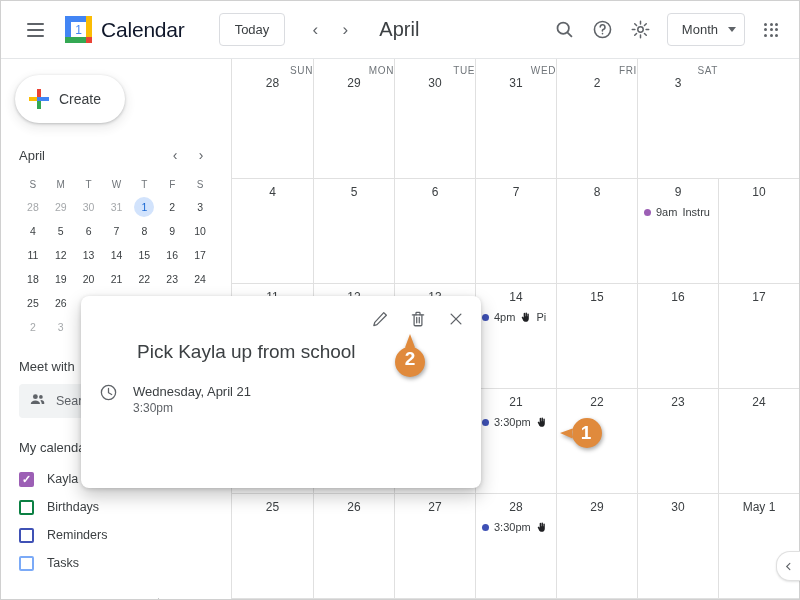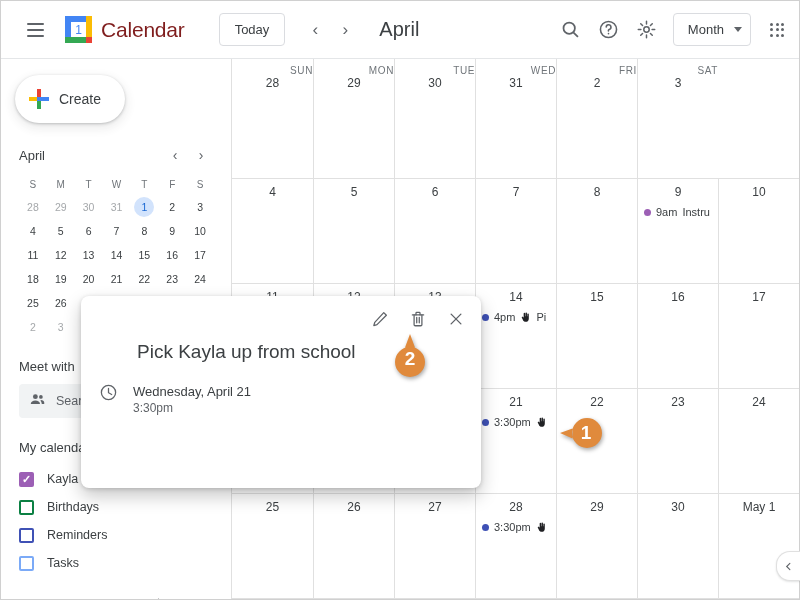--- a/index.html
+++ b/index.html
@@ -23,41 +23,41 @@
     width: 40px; height: 40px; margin-left: 14px;
     display: flex; flex-direction: column; justify-content: center;
     align-items: center; gap: 4px; cursor: pointer; border-radius: 50%;
   }
   .hamburger span { display: block; width: 17px; height: 2px; background: #5f6368; border-radius: 1px; }
 
   .logo { width: 27px; height: 27px; margin-left: 10px; position: relative; flex: none; }
   .logo svg { display: block; }
 
   .brand {
-    margin-left: 9px; font-size: 21px; color: #7f1d1d;
+    margin-left: 9px; font-size: 21px; color: #0f172a;
     letter-spacing: -0.2px; white-space: nowrap;
   }
 
   .today-btn {
     margin-left: 34px; height: 33px; padding: 0 15px;
     border: 1px solid #dadce0; border-radius: 4px; background: #fff;
     font-size: 13px; color: #3c4043; cursor: pointer;
     display: flex; align-items: center; font-family: inherit;
   }
   .nav-arrows { margin-left: 16px; display: flex; align-items: center; gap: 2px; }
   .arrow-btn {
     width: 28px; height: 28px; display: flex; align-items: center;
     justify-content: center; border-radius: 50%; cursor: pointer;
     color: #5f6368; font-size: 17px; background: none; border: none;
   }
   .period-title {
     margin-left: 20px; font-size: 20px; color: #3c4043; white-space: nowrap;
   }
   .header-right {
-    margin-left: auto; display: flex; align-items: center; padding-right: 4px; gap: 2px;
+    margin-left: auto; display: flex; align-items: center; padding-right: 10px; gap: 2px;
   }
   .icon-btn {
     width: 36px; height: 36px; display: flex; align-items: center;
     justify-content: center; border-radius: 50%; cursor: pointer; color: #5f6368;
     background: none; border: none;
   }
   .view-select {
     height: 33px; padding: 0 8px 0 14px; margin-left: 6px; margin-right: 6px;
     border: 1px solid #dadce0; border-radius: 4px; background: #fff;
     font-size: 13px; color: #3c4043; cursor: pointer;

